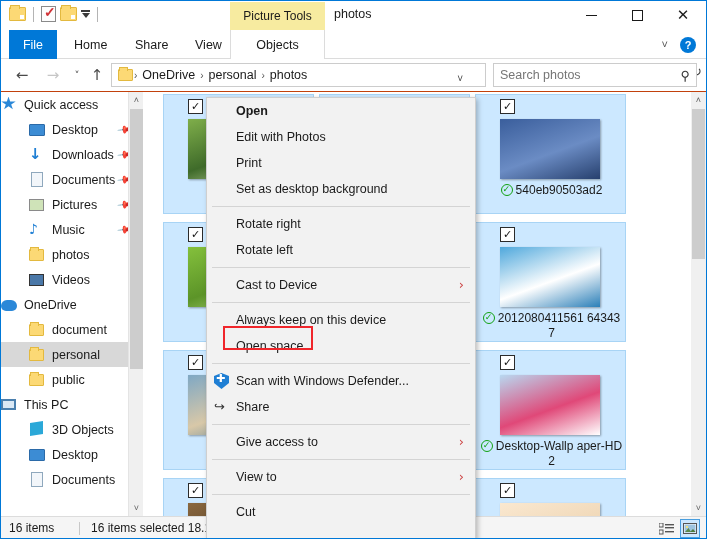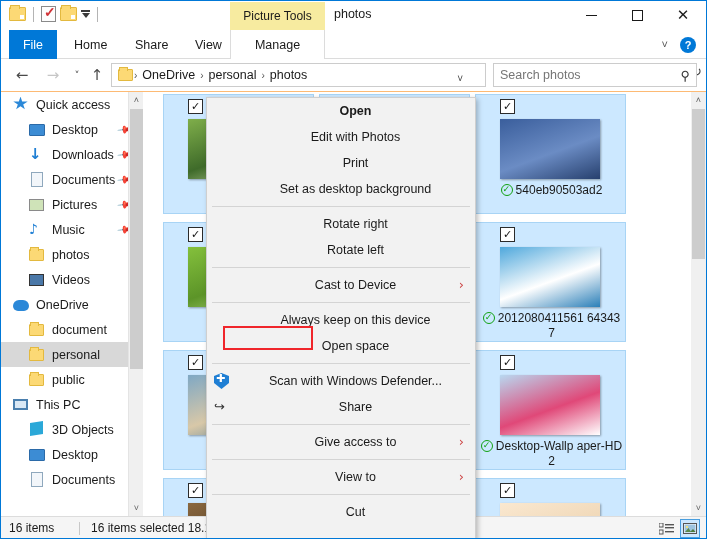--- a/index.html
+++ b/index.html
@@ -5,21 +5,21 @@
   * { box-sizing: border-box; margin: 0; padding: 0; }
   html, body {
     width: 707px; height: 539px;
     font-family: "Liberation Sans", sans-serif;
     background: #ffffff;
     overflow: hidden;
   }
   #window {
     position: relative;
     width: 707px; height: 539px;
-    background: #fdba74;
+    background: #c2410c;
     border: 1px solid #0078d7;
     overflow: hidden;
   }
 
   
   #titlebar {
     position: absolute; left: 0; top: 0; width: 705px; height: 29px;
     background: #ffffff;
   }
   .qat { position: absolute; top: 5px; display: flex; align-items: center; gap: 4px; left: 8px; }
@@ -142,21 +142,21 @@
   #content {
     position: absolute; left: 0; top: 91px; width: 705px; height: 424px;
     background: #ffffff;
   }
   #navpane {
     position: absolute; left: 0; top: 0; width: 142px; height: 424px;
     background: #ffffff; overflow: hidden;
   }
   .nav-item {
     position: relative; height: 25px; display: flex; align-items: center;
-    font-size: 12.5px; color: #1a1a1a; padding-left: 12px;
+    font-size: 12.5px; color: #1a1a1a; 
   }
   .nav-item.indent1 { padding-left: 28px; }
   .nav-item.selected { background: #d8d8d8; }
   .nav-label { margin-left: 7px; }
   .pin {
     position: absolute; right: 10px; top: 7px; font-size: 11px;
     color: #8a8a8a; transform: rotate(40deg);
   }
   .ni-icon { width: 16px; height: 16px; position: relative; flex: 0 0 16px; }
   .i-quick {
@@ -256,21 +256,21 @@
 
   
   #ctxmenu {
     position: absolute; left: 205px; top: 96px; width: 270px; height: 443px;
     background: #f2f2f2; border: 1px solid #cfcfcf;
     box-shadow: 2px 2px 5px rgba(0,0,0,0.25);
     z-index: 50; overflow: hidden;
   }
   .mi {
     position: relative; height: 26px; display: flex; align-items: center;
-    font-size: 12.5px; color: #1a1a1a; padding-left: 29px; justify-content: center;
+    font-size: 12.5px; color: #1a1a1a; padding-left: 29px;
   }
   .mi.bold { font-weight: bold; }
   .mi-icon {
     position: absolute; left: 7px; top: 5px; width: 16px; height: 16px;
   }
   .mi-arrow {
     position: absolute; right: 11px; top: 5px; font-size: 13px; color: #c44;
     font-family: "DejaVu Sans", sans-serif;
   }
   .msep { height: 1px; background: #d4d4d4; margin: 4px 5px; }
@@ -344,21 +344,21 @@
     <div class="wbtn" id="btn-close">
       <span class="glyph-close">✕</span>
     </div>
   </div>
 
   <div id="ribbon">
     <div class="rtab" id="tab-file">File</div>
     <div class="rtab" id="tab-home">Home</div>
     <div class="rtab" id="tab-share">Share</div>
     <div class="rtab" id="tab-view">View</div>
-    <div class="rtab" id="tab-manage">Manage</div>
+    <div class="rtab" id="tab-manage">Objects</div>
     <div id="ribbon-expand">˅</div>
     <div id="help-icon">?</div>
   </div>
 
   <div id="addressbar">
     <div class="navbtn" id="nav-back">←</div>
     <div class="navbtn" id="nav-fwd">→</div>
     <div class="navbtn" id="nav-recent">˅</div>
     <div class="navbtn" id="nav-up">↑</div>
 

